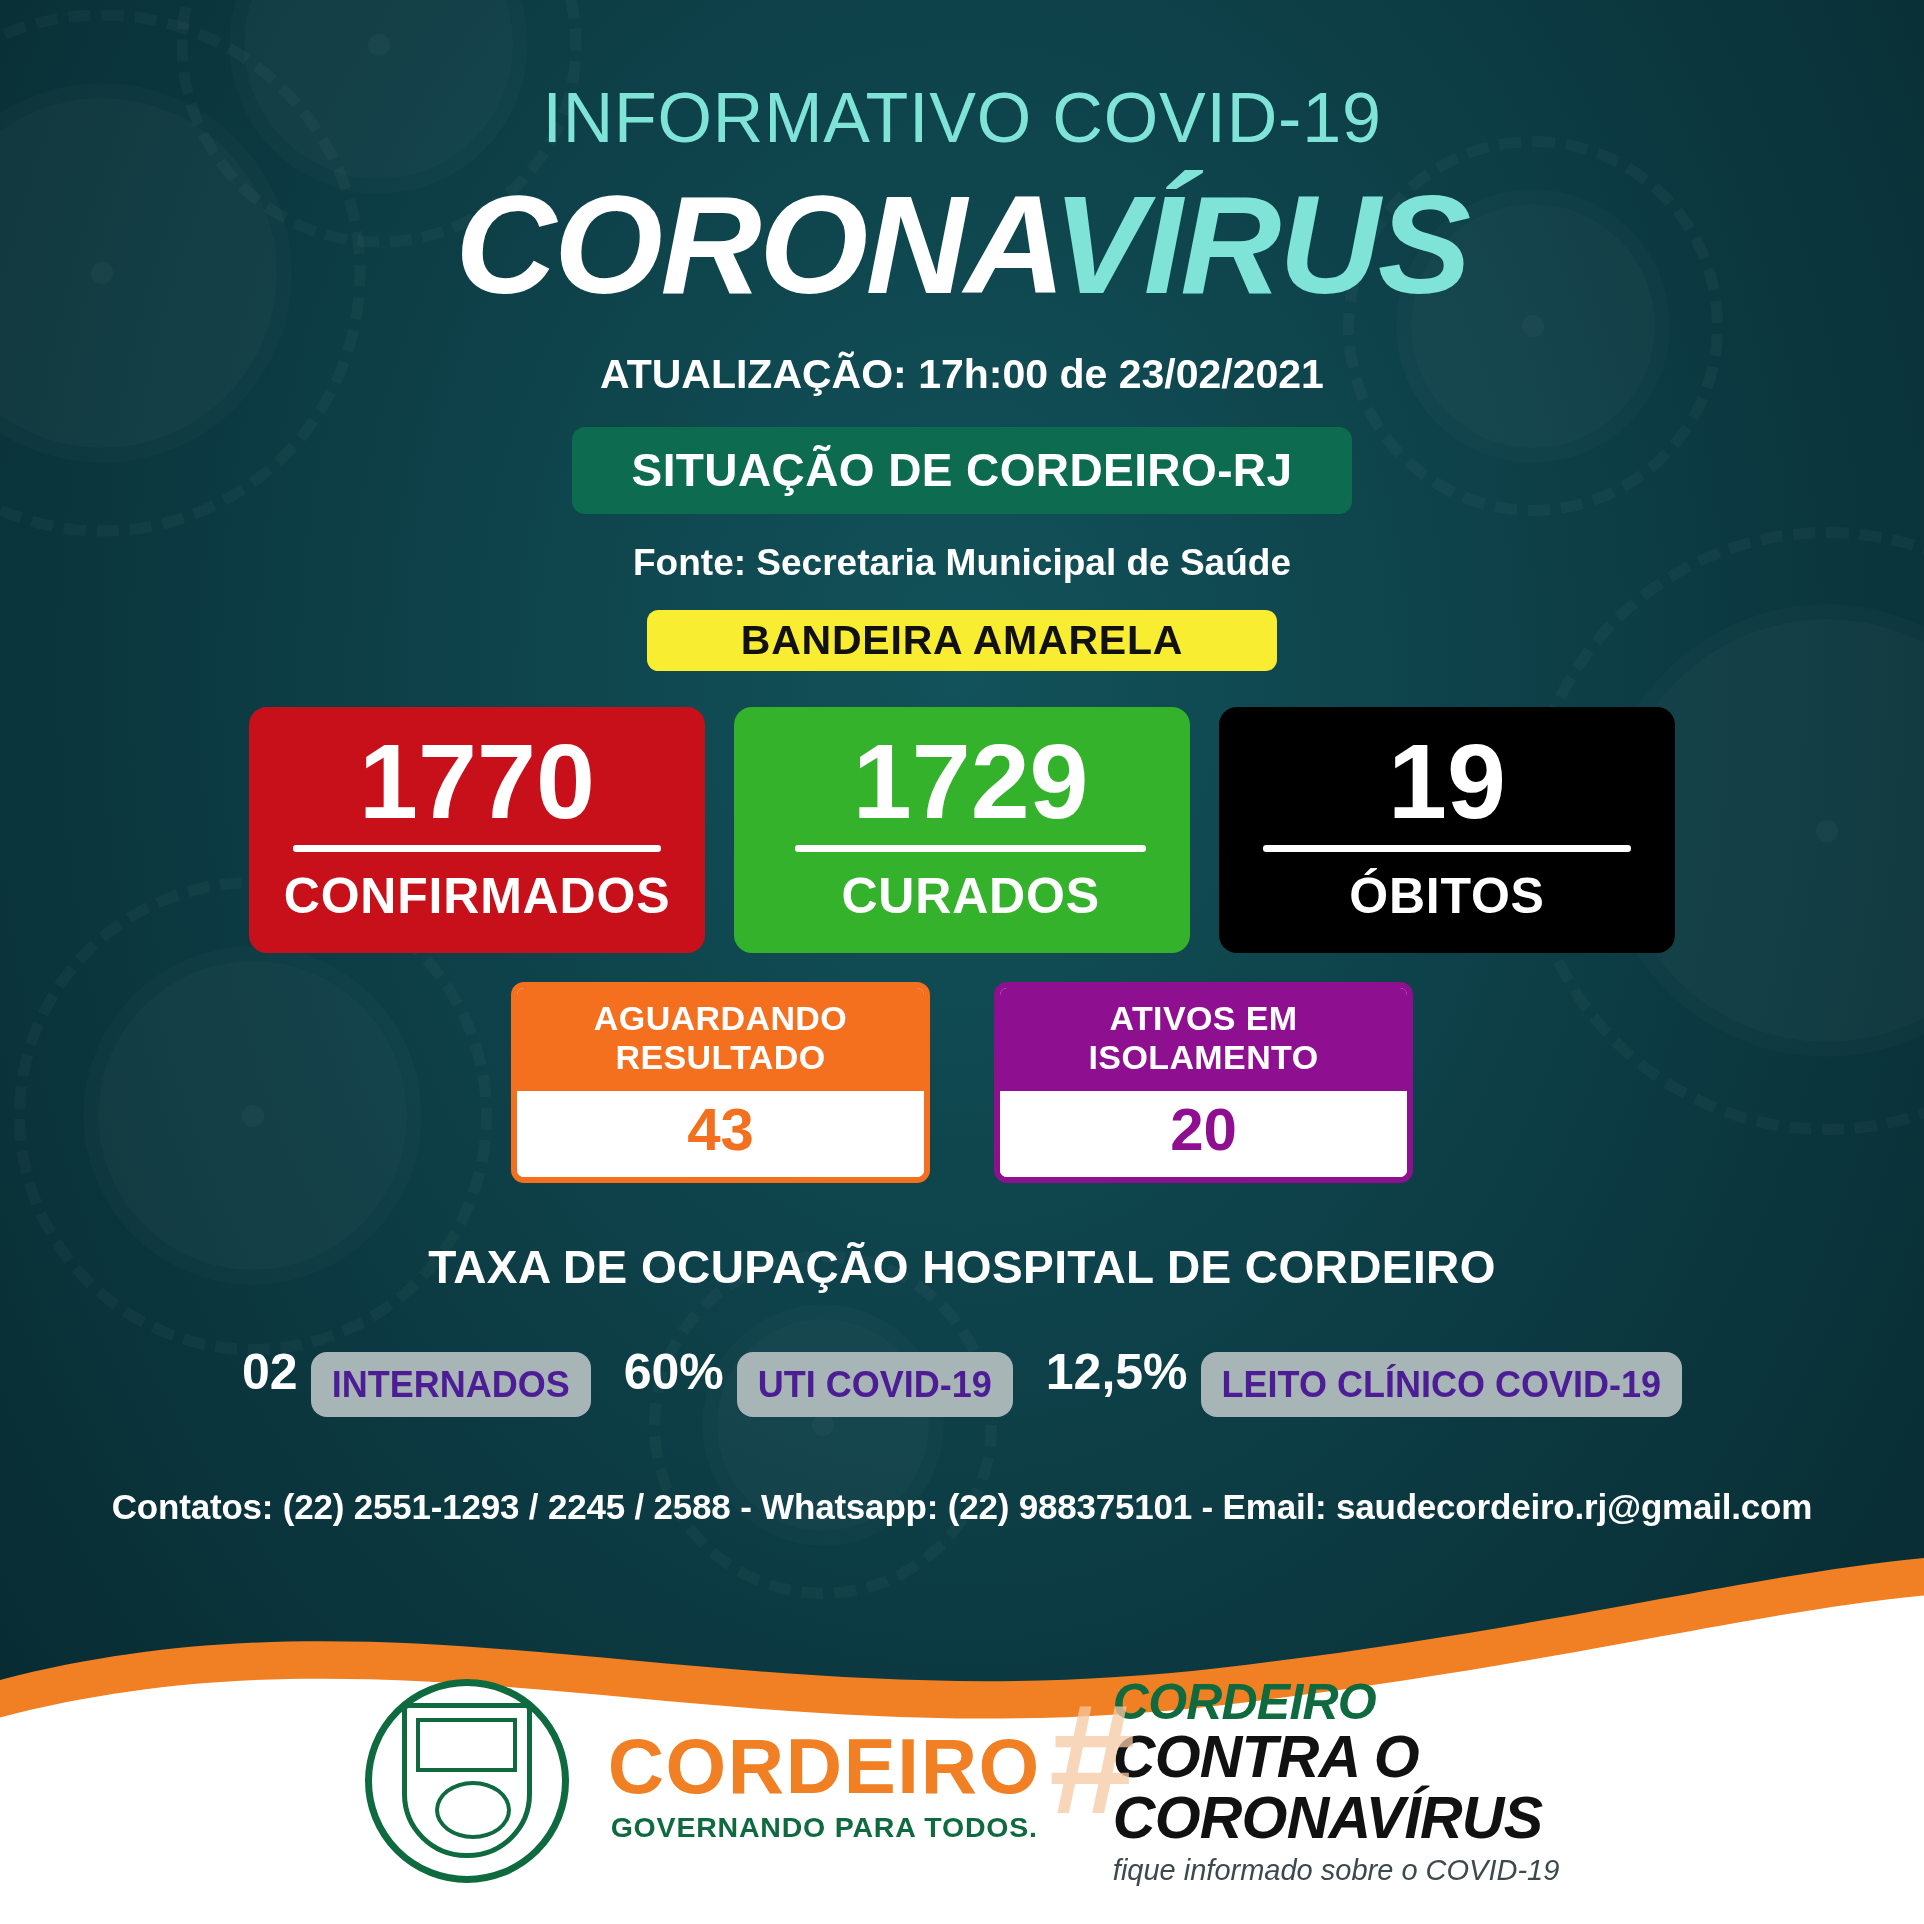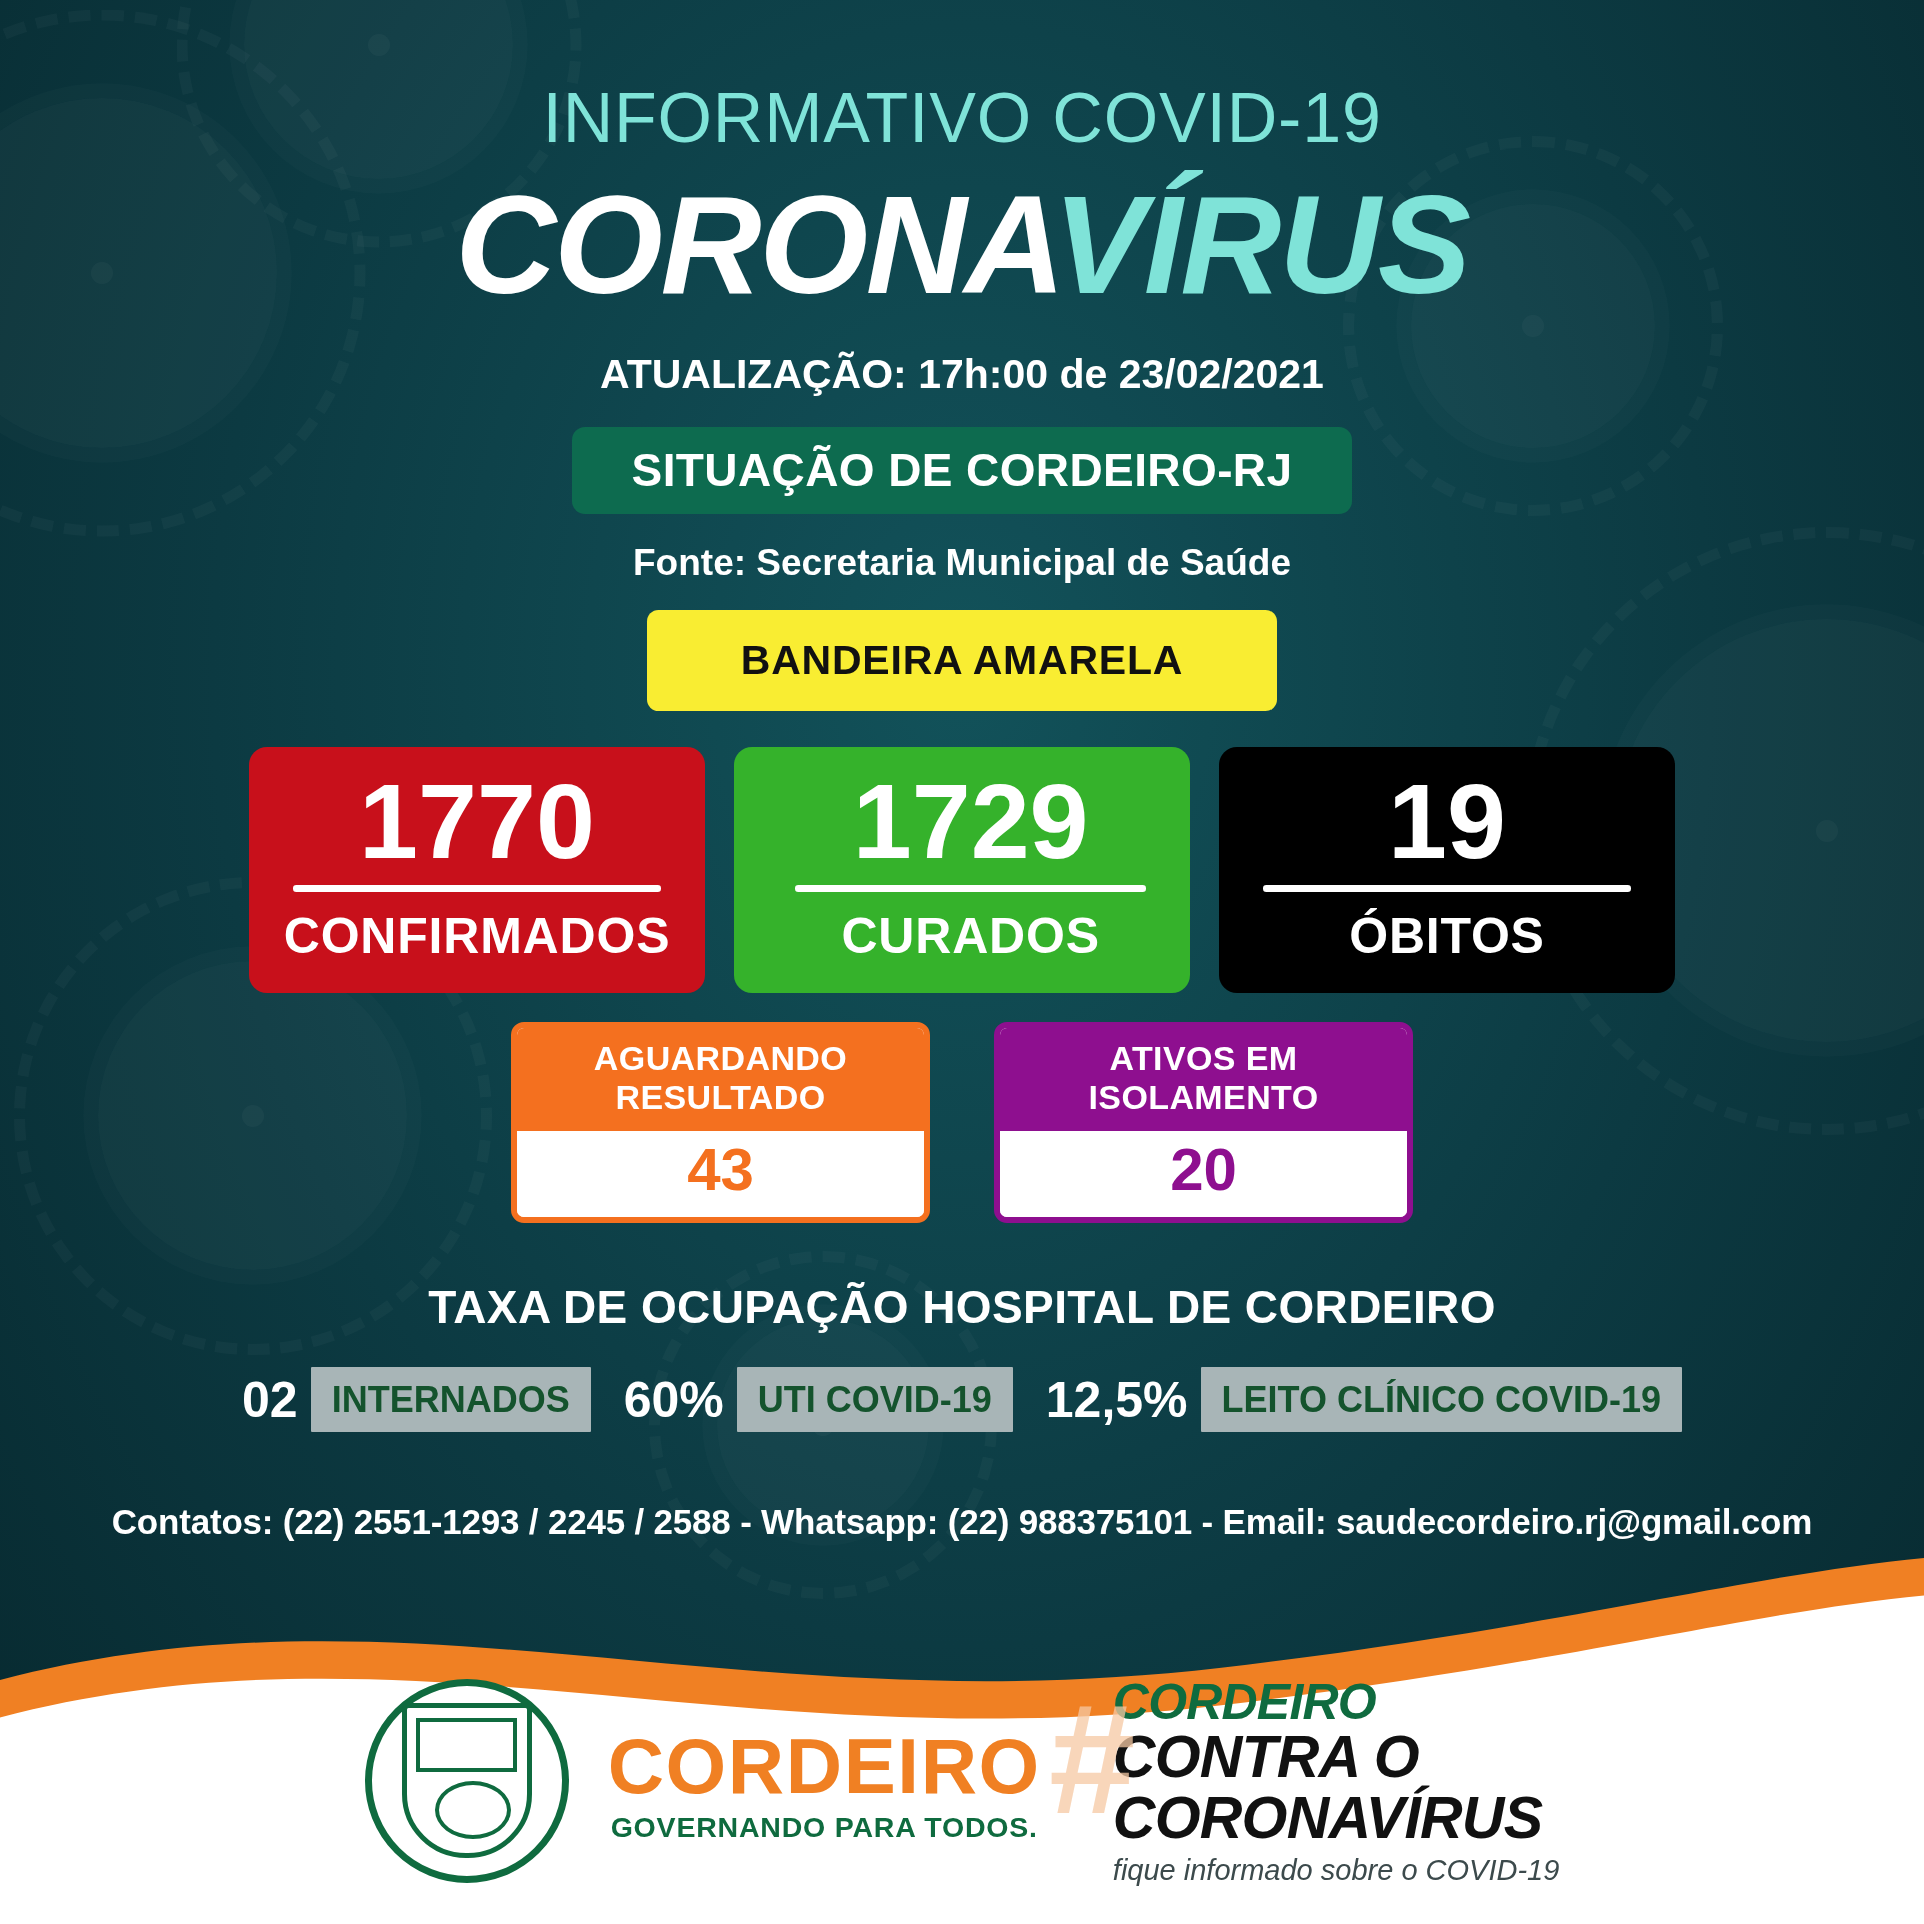--- a/index.html
+++ b/index.html
@@ -89,21 +89,21 @@
     font-weight: bold;
     margin-top: 28px;
   }
   .bandeira-wrap { text-align: center; margin-top: 26px; }
   .bandeira {
     display: inline-block;
     background: #f9ed32;
     color: #111111;
     font-size: 41px;
     font-weight: bold;
-    padding: 27px 94px;
+    padding: 7px 94px;
     border-radius: 11.4px;
     letter-spacing: 0.8px;
   }
 
   .cards {
     display: flex;
     justify-content: center;
     gap: 29px;
     margin-top: 36px;
   }
@@ -185,26 +185,27 @@
     padding: 0 49px;
   }
   .taxa-item { display: flex; align-items: center; gap: 13px; }
   .taxa-val {
     color: #ffffff;
     font-size: 50px;
     font-weight: bold;
   }
   .taxa-pill {
     background: #a8b5b7;
-    color: #14532d;
+    color: #4c1d95;
     font-size: 36px;
     font-weight: bold;
     padding: 11.4px 21px;
-    border-radius: 1px;
+    border-radius: 16px;
     white-space: nowrap;
+    margin-top: 25px;
   }
 
   .contatos {
     text-align: center;
     color: #ffffff;
     font-size: 35px;
     font-weight: bold;
     margin-top: 70px;
     letter-spacing: -0.2px;
   }

